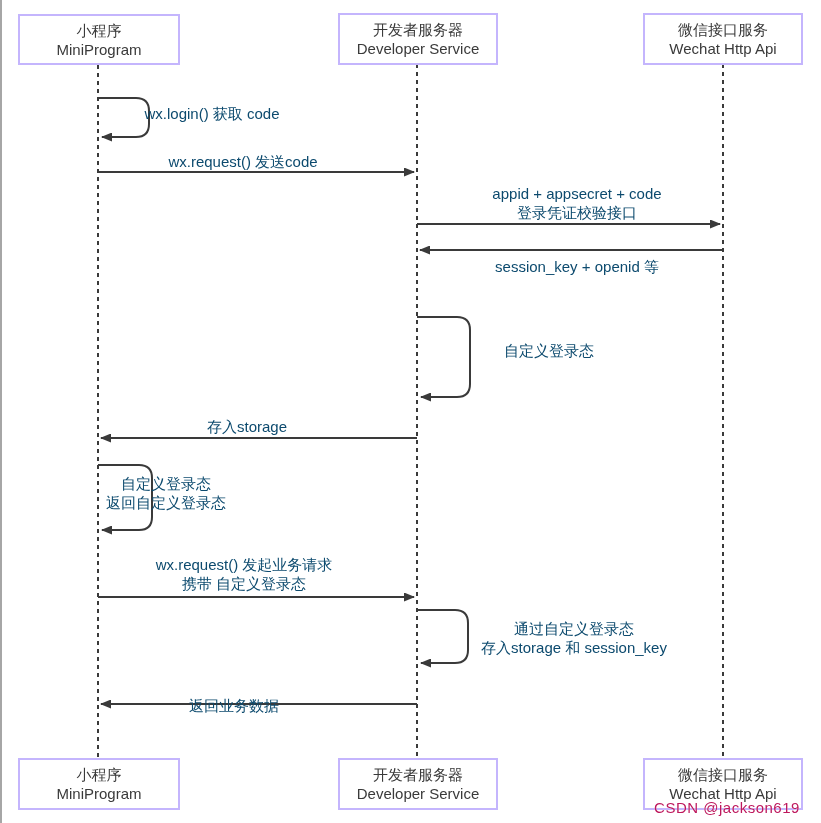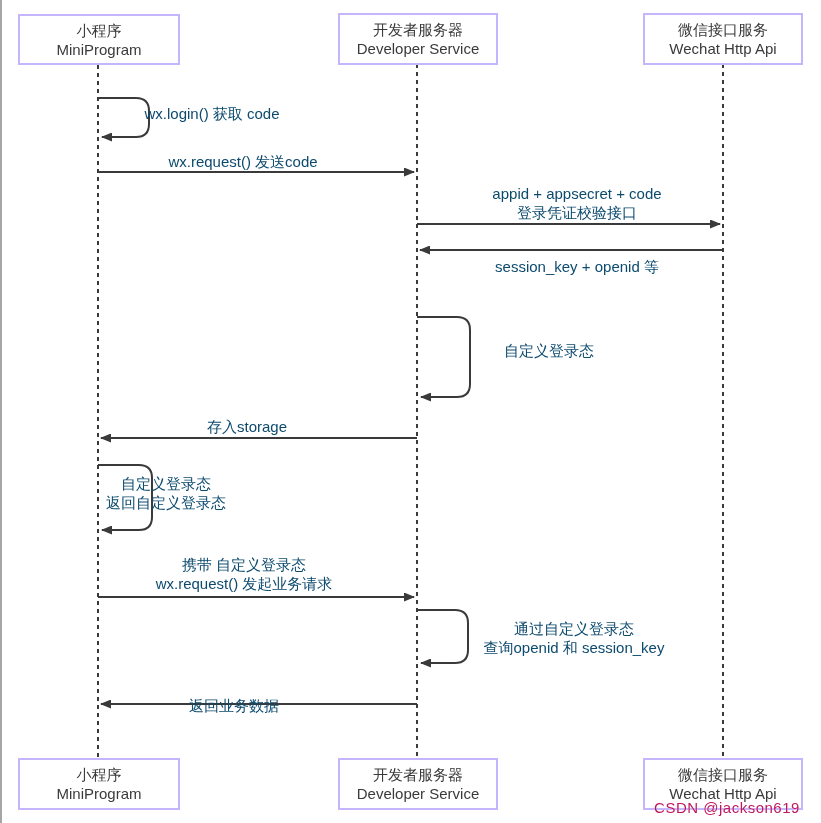--- a/index.html
+++ b/index.html
@@ -93,26 +93,26 @@
     <div>自定义登录态</div>
   </div>
   <div class="msg-label" style="left:247px;top:417px;">
     <div>存入storage</div>
   </div>
   <div class="msg-label" style="left:166px;top:474px;">
     <div>自定义登录态</div>
     <div>返回自定义登录态</div>
   </div>
   <div class="msg-label" style="left:244px;top:555px;">
+    <div>wx.request() 发起业务请求</div>
     <div>携带 自定义登录态</div>
-    <div>wx.request() 发起业务请求</div>
   </div>
   <div class="msg-label" style="left:550px;top:619px;margin-left:24px;">
     <div>通过自定义登录态</div>
-    <div>查询openid 和 session_key</div>
+    <div>存入storage 和 session_key</div>
   </div>
   <div class="msg-label" style="left:234px;top:684px;margin-top:12px;">
     <div>返回业务数据</div>
   </div>
 
   <div class="actor-box" style="left:18px;top:758px;width:162px;height:52px;">
     <div>小程序</div>
     <div>MiniProgram</div>
   </div>
   <div class="actor-box" style="left:338px;top:758px;width:160px;height:52px;">

